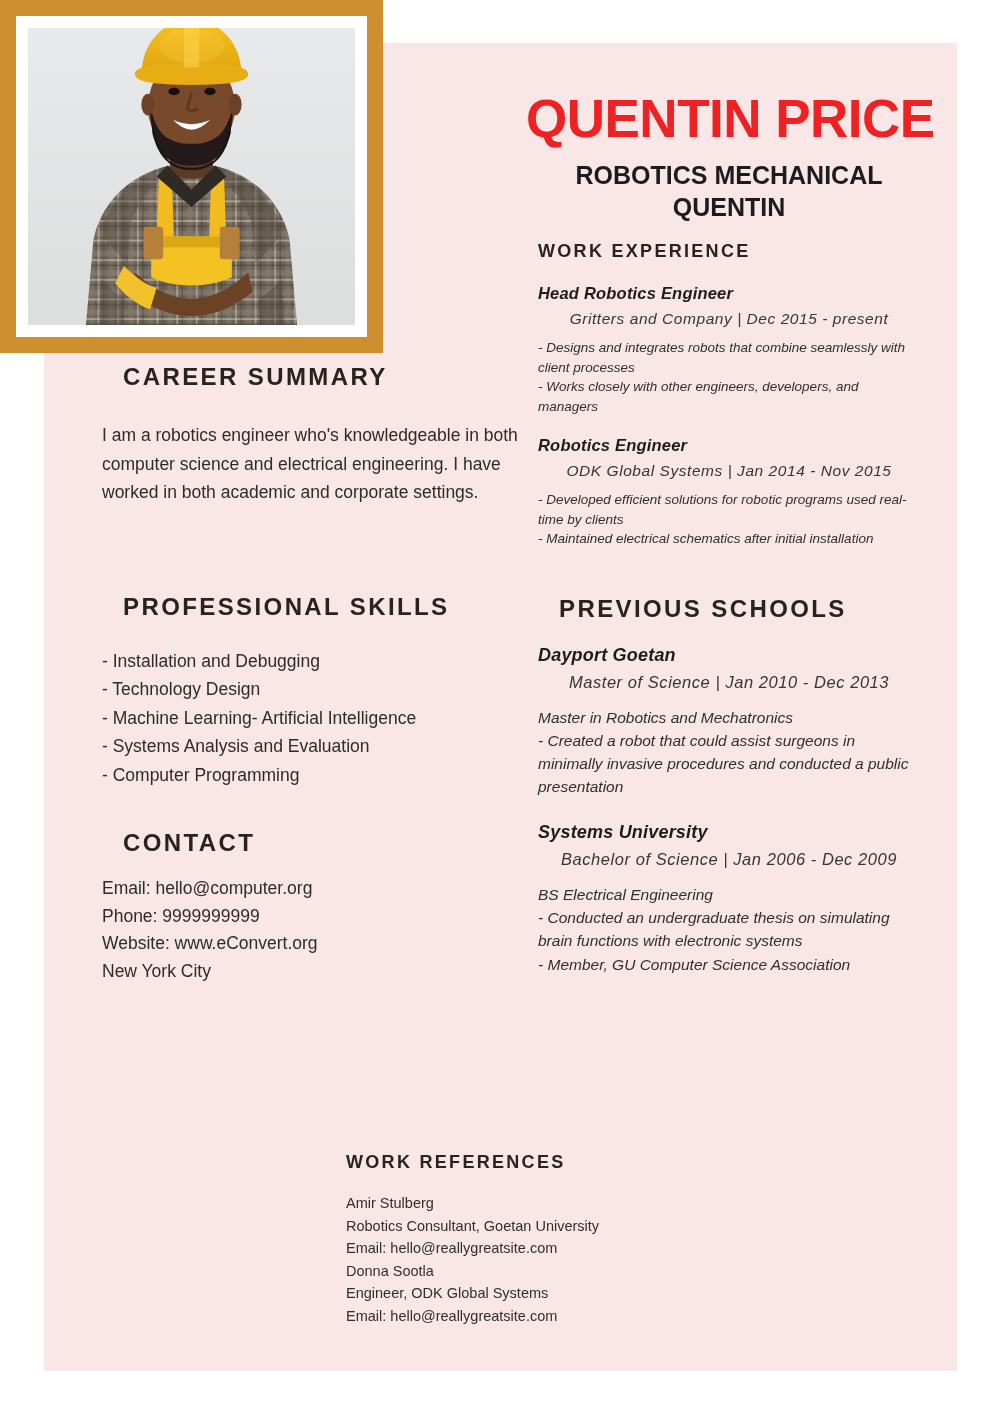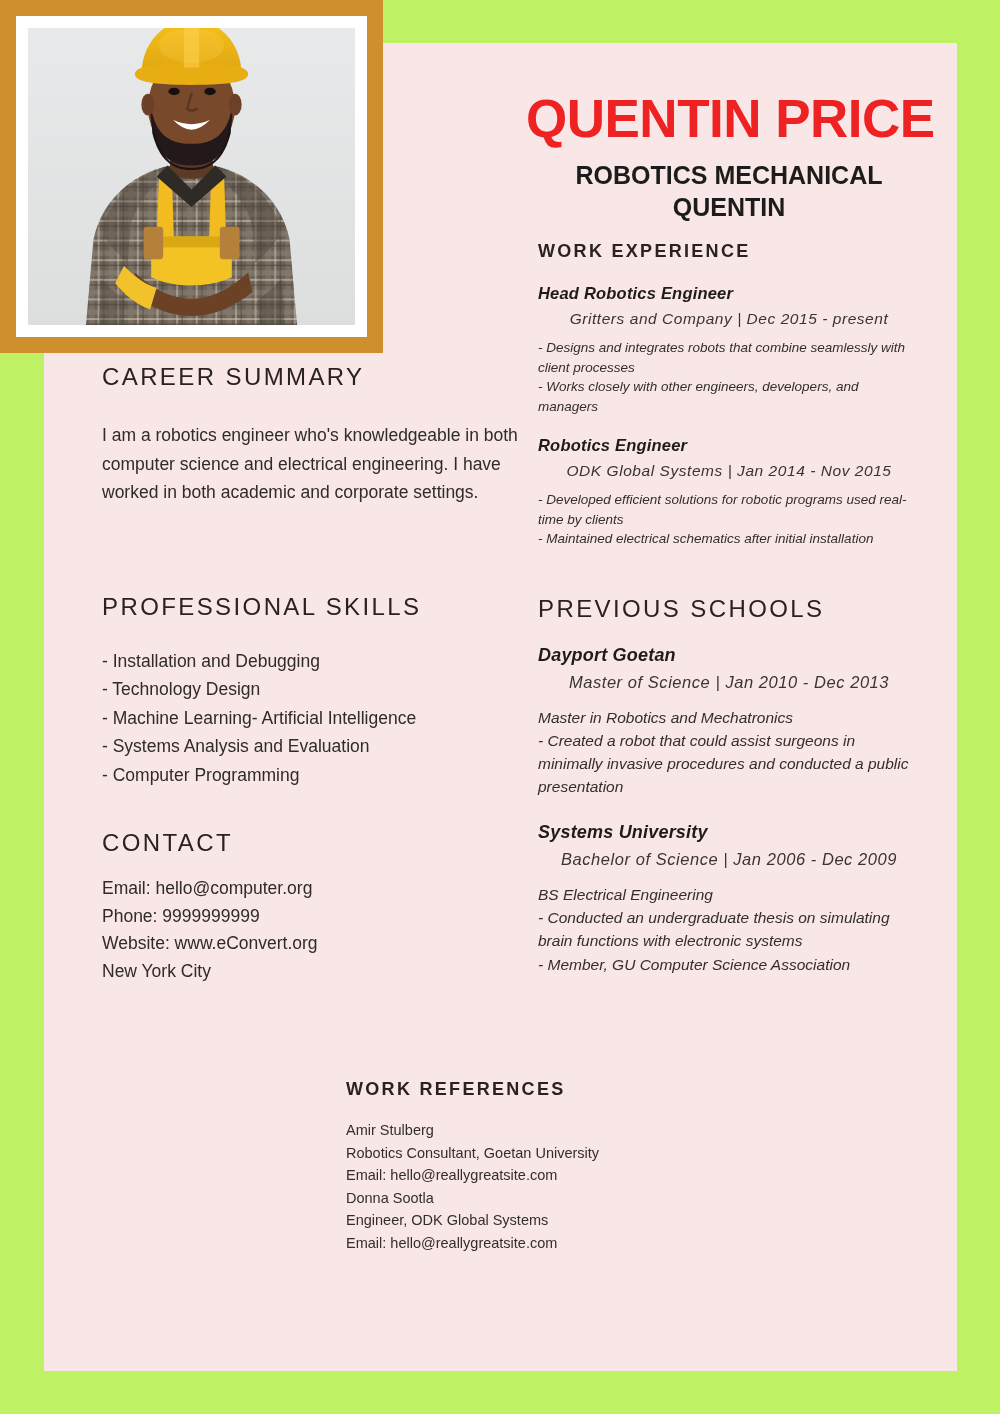--- a/index.html
+++ b/index.html
@@ -14,21 +14,21 @@
     overflow: hidden;
     position: relative;
   }
 
   
   #resume-page {
     position: absolute;
     left: 0; top: 0;
     width: 1000px;
     height: 1414px;
-    background: #bef264;
+    background: #ffffff;
   }
 
   
   #content-panel {
     position: absolute;
     left: 44px;
     top: 43px;
     width: 913px;   
     height: 1328px; 
     background: #f8e7e6;
@@ -93,23 +93,24 @@
     font-weight: 700;
     color: #1c1c1c;
     text-align: center;
     line-height: 1.28;
     letter-spacing: 0px;
   }
 
   
   .section-head-lg {
     font-size: 24px;
-    font-weight: 400;
+    font-weight: 700;
     color: #2a2220;
     letter-spacing: 2.4px;
+    margin-left: 21px;
   }
   .section-head-md {
     font-size: 18px;
     font-weight: 700;
     color: #2a2220;
     letter-spacing: 2.3px;
   }
 
   
   #career-summary-body {
@@ -158,21 +159,21 @@
   }
   .entry-bullets.school {
     font-size: 15.5px;
     line-height: 1.49;
   }
 
   
   #references-block {
     position: absolute;
     left: 346px;
-    top: 1079px;
+    top: 1152px;
     width: 420px;
   }
   #references-list {
     margin-top: 19px;
   }
   #references-list .ref-row {
     font-size: 14.5px;
     line-height: 1.56;
     color: #332e2d;
   }

